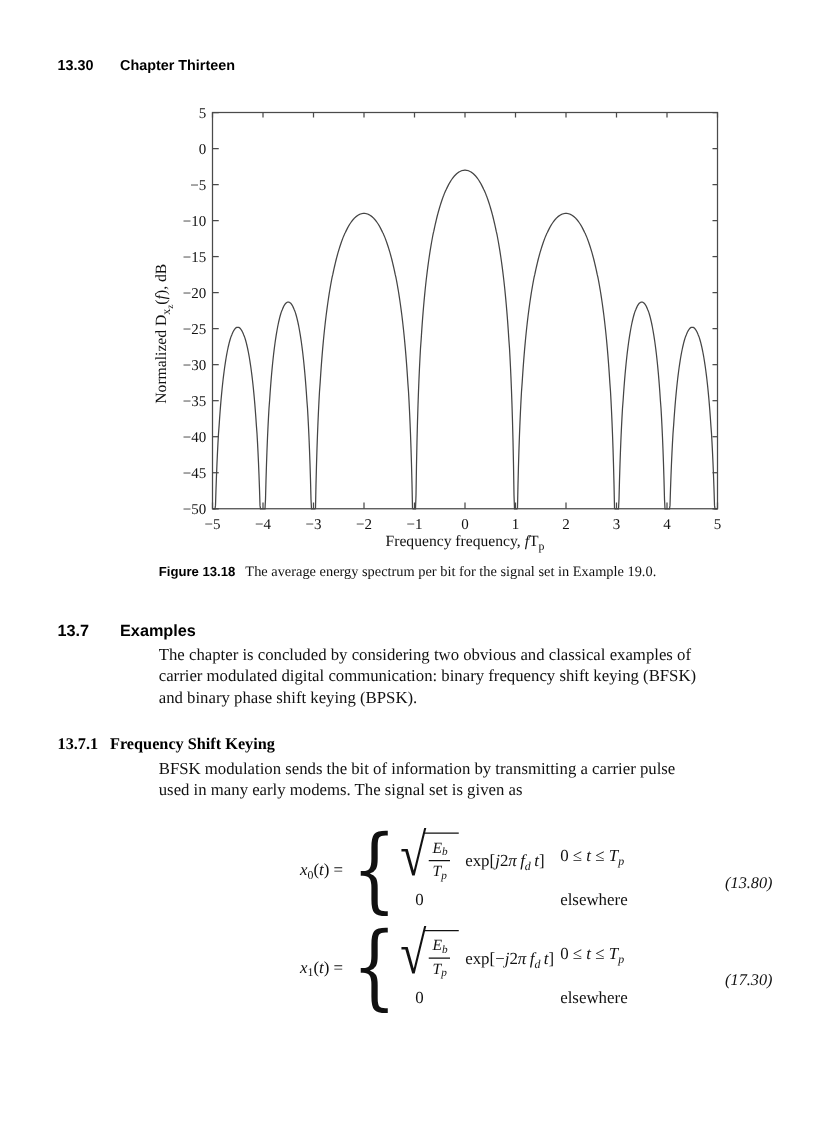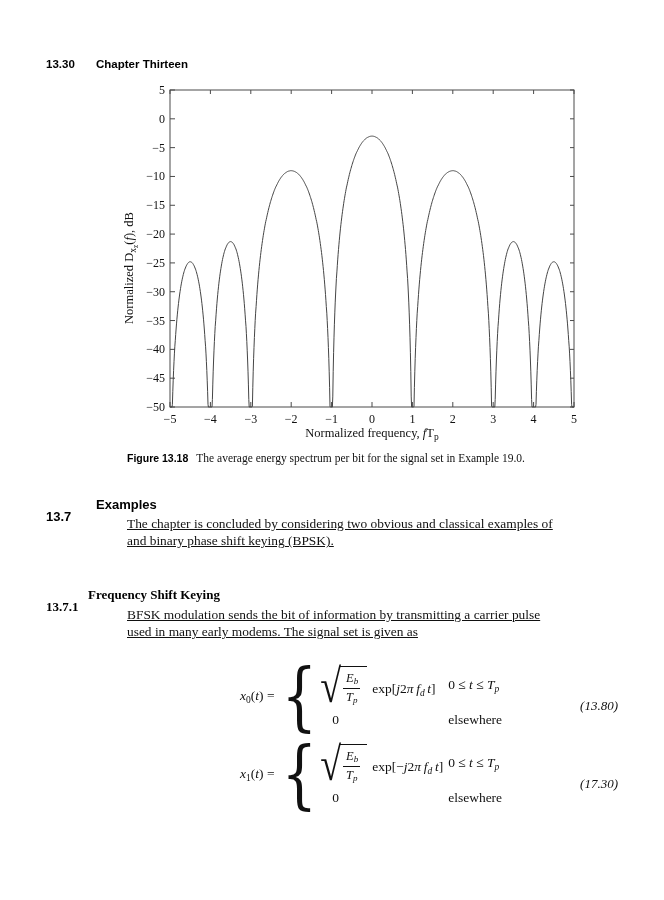--- a/index.html
+++ b/index.html
@@ -1,20 +1,20 @@
 <!DOCTYPE html>
 <html><head>
 <meta charset="utf-8">
 <style>
   html,body{margin:0;padding:0;background:#ffffff;}
   .page{position:relative;width:664px;height:900px;background:#ffffff;color:#111;
         font-family:"Liberation Serif",serif;overflow:hidden;}
 
   
-  .pagehead{position:absolute;left:46px;top:58px;width:500px;height:16px;
+  .pagehead{position:absolute;left:46px;top:47px;width:500px;height:16px;
             font-family:"Liberation Sans",sans-serif;font-weight:700;font-size:11.5px;color:#000;}
   .ph-num{position:absolute;left:0;top:0;}
   .ph-title{position:absolute;left:50px;top:0;}
 
   
   .chart-svg{position:absolute;left:100px;top:82px;}
   .tick-label{font-family:"Liberation Serif",serif;font-size:12px;fill:#111;}
   .ylabel-wrap{position:absolute;left:131px;top:265px;width:0;height:0;}
   .ylabel{display:inline-block;white-space:nowrap;transform:translate(-50%,-50%) rotate(-90deg);
           font-size:12.5px;color:#111;}
@@ -27,26 +27,26 @@
 
   
   .caption{position:absolute;left:127px;top:452px;width:480px;font-size:11.5px;color:#111;}
   .cap-label{font-family:"Liberation Sans",sans-serif;font-weight:700;font-size:10.5px;margin-right:8px;color:#000;}
 
   
   .sec-head{position:absolute;left:46px;height:16px;width:500px;
             font-family:"Liberation Sans",sans-serif;font-weight:700;font-size:13px;color:#000;}
   #head-37{top:497px;}
   #head-371{top:587px;font-family:Liberation Serif, serif;}
-  .sh-num{position:absolute;left:0;top:12px;}
+  .sh-num{position:absolute;left:0;top:0;}
   .sh-title-37{position:absolute;left:50px;top:0;white-space:nowrap;}
   .sh-title-371{position:absolute;left:42px;top:0;white-space:nowrap;}
 
   
-  .para{position:absolute;left:127px;width:475px;font-size:13.4px;line-height:17.2px;color:#111;text-decoration:underline;}
+  .para{position:absolute;left:127px;width:475px;font-size:13.4px;line-height:17.2px;color:#111;}
   #para-37{top:515px;}
   #para-371{top:606px;}
 
   
   .equation{position:absolute;left:46px;width:572px;height:76px;font-size:13.5px;color:#111;}
   #eq-80{top:666px;}
   #eq-81{top:744px;}
   .eq-body{position:absolute;left:194px;top:0;display:flex;align-items:center;}
   .eq-lhs{margin-right:7px;white-space:nowrap;}
   .brace{font-family:"DejaVu Serif",serif;font-size:56px;font-weight:400;line-height:58px;
@@ -146,32 +146,33 @@
       <line x1="70" y1="325" x2="75" y2="325" stroke="#4a4a4a"></line>
       <line x1="474" y1="325" x2="470" y2="325" stroke="#4a4a4a"></line>
       <text x="65" y="329" text-anchor="end" class="tick-label">−50</text>
       <path d="M70.0 325.0 L70.4 325.0 L70.8 325.0 L71.2 325.0 L71.6 325.0 L72.0 325.0 L72.4 322.3 L72.8 309.3 L73.2 298.2 L73.6 288.4 L74.0 279.7 L74.4 271.9 L74.8 264.8 L75.3 258.3 L75.7 252.4 L76.1 247.0 L76.5 241.9 L76.9 237.2 L77.3 232.9 L77.7 228.8 L78.1 225.0 L78.5 221.4 L78.9 218.1 L79.3 215.0 L79.7 212.0 L80.1 209.3 L80.5 206.7 L80.9 204.2 L81.3 201.9 L81.7 199.8 L82.1 197.8 L82.5 195.9 L82.9 194.2 L83.3 192.5 L83.7 191.0 L84.1 189.6 L84.5 188.3 L84.9 187.1 L85.4 186.0 L85.8 184.9 L86.2 184.0 L86.6 183.2 L87.0 182.5 L87.4 181.8 L87.8 181.3 L88.2 180.8 L88.6 180.4 L89.0 180.1 L89.4 179.9 L89.8 179.8 L90.2 179.8 L90.6 179.8 L91.0 179.9 L91.4 180.1 L91.8 180.4 L92.2 180.8 L92.6 181.3 L93.0 181.8 L93.4 182.5 L93.8 183.2 L94.2 184.0 L94.6 184.9 L95.0 186.0 L95.5 187.1 L95.9 188.3 L96.3 189.6 L96.7 191.0 L97.1 192.5 L97.5 194.2 L97.9 195.9 L98.3 197.8 L98.7 199.8 L99.1 201.9 L99.5 204.2 L99.9 206.7 L100.3 209.3 L100.7 212.0 L101.1 215.0 L101.5 218.1 L101.9 221.4 L102.3 225.0 L102.7 228.8 L103.1 232.9 L103.5 237.2 L103.9 241.9 L104.3 247.0 L104.7 252.4 L105.1 258.3 L105.6 264.8 L106.0 271.9 L106.4 279.7 L106.8 288.4 L107.2 298.2 L107.6 309.3 L108.0 322.3 L108.4 325.0 L108.8 325.0 L109.2 325.0 L109.6 325.0 L110.0 325.0 L110.4 325.0 L110.8 325.0 L111.2 325.0 L111.6 325.0 L112.0 325.0 L112.4 317.5 L112.8 302.1 L113.2 289.2 L113.6 278.0 L114.0 268.2 L114.4 259.5 L114.8 251.7 L115.2 244.6 L115.7 238.2 L116.1 232.2 L116.5 226.8 L116.9 221.7 L117.3 217.0 L117.7 212.7 L118.1 208.6 L118.5 204.8 L118.9 201.2 L119.3 197.9 L119.7 194.8 L120.1 191.8 L120.5 189.1 L120.9 186.5 L121.3 184.1 L121.7 181.8 L122.1 179.6 L122.5 177.6 L122.9 175.7 L123.3 174.0 L123.7 172.3 L124.1 170.8 L124.5 169.4 L124.9 168.1 L125.3 166.9 L125.8 165.8 L126.2 164.8 L126.6 163.9 L127.0 163.0 L127.4 162.3 L127.8 161.7 L128.2 161.1 L128.6 160.6 L129.0 160.3 L129.4 160.0 L129.8 159.8 L130.2 159.6 L130.6 159.6 L131.0 159.6 L131.4 159.8 L131.8 160.0 L132.2 160.3 L132.6 160.6 L133.0 161.1 L133.4 161.7 L133.8 162.3 L134.2 163.0 L134.6 163.9 L135.0 164.8 L135.4 165.8 L135.9 166.9 L136.3 168.1 L136.7 169.4 L137.1 170.8 L137.5 172.3 L137.9 174.0 L138.3 175.7 L138.7 177.6 L139.1 179.6 L139.5 181.8 L139.9 184.1 L140.3 186.5 L140.7 189.1 L141.1 191.8 L141.5 194.8 L141.9 197.9 L142.3 201.2 L142.7 204.8 L143.1 208.6 L143.5 212.7 L143.9 217.0 L144.3 221.7 L144.7 226.8 L145.1 232.2 L145.5 238.2 L146.0 244.6 L146.4 251.7 L146.8 259.5 L147.2 268.2 L147.6 278.0 L148.0 289.2 L148.4 302.1 L148.8 317.5 L149.2 325.0 L149.6 325.0 L150.0 325.0 L150.4 325.0 L150.8 325.0 L151.2 325.0 L151.6 325.0 L152.0 325.0 L152.4 324.3 L152.8 305.3 L153.2 289.8 L153.6 276.7 L154.0 265.4 L154.4 255.5 L154.8 246.6 L155.2 238.5 L155.6 231.2 L156.1 224.5 L156.5 218.3 L156.9 212.5 L157.3 207.1 L157.7 202.1 L158.1 197.3 L158.5 192.9 L158.9 188.6 L159.3 184.6 L159.7 180.8 L160.1 177.2 L160.5 173.7 L160.9 170.4 L161.3 167.3 L161.7 164.3 L162.1 161.4 L162.5 158.6 L162.9 155.9 L163.3 153.3 L163.7 150.8 L164.1 148.5 L164.5 146.2 L164.9 143.9 L165.3 141.8 L165.7 139.7 L166.2 137.7 L166.6 135.8 L167.0 133.9 L167.4 132.1 L167.8 130.4 L168.2 128.7 L168.6 127.0 L169.0 125.4 L169.4 123.9 L169.8 122.4 L170.2 120.9 L170.6 119.5 L171.0 118.2 L171.4 116.9 L171.8 115.6 L172.2 114.4 L172.6 113.2 L173.0 112.0 L173.4 110.9 L173.8 109.8 L174.2 108.7 L174.6 107.7 L175.0 106.7 L175.4 105.8 L175.8 104.8 L176.3 104.0 L176.7 103.1 L177.1 102.3 L177.5 101.5 L177.9 100.7 L178.3 99.9 L178.7 99.2 L179.1 98.5 L179.5 97.8 L179.9 97.2 L180.3 96.6 L180.7 96.0 L181.1 95.4 L181.5 94.9 L181.9 94.4 L182.3 93.9 L182.7 93.4 L183.1 93.0 L183.5 92.5 L183.9 92.1 L184.3 91.8 L184.7 91.4 L185.1 91.1 L185.5 90.8 L185.9 90.5 L186.4 90.2 L186.8 90.0 L187.2 89.7 L187.6 89.5 L188.0 89.4 L188.4 89.2 L188.8 89.1 L189.2 89.0 L189.6 88.9 L190.0 88.8 L190.4 88.7 L190.8 88.7 L191.2 88.7 L191.6 88.7 L192.0 88.7 L192.4 88.8 L192.8 88.9 L193.2 89.0 L193.6 89.1 L194.0 89.2 L194.4 89.4 L194.8 89.5 L195.2 89.7 L195.6 90.0 L196.0 90.2 L196.5 90.5 L196.9 90.8 L197.3 91.1 L197.7 91.4 L198.1 91.8 L198.5 92.1 L198.9 92.5 L199.3 93.0 L199.7 93.4 L200.1 93.9 L200.5 94.4 L200.9 94.9 L201.3 95.4 L201.7 96.0 L202.1 96.6 L202.5 97.2 L202.9 97.8 L203.3 98.5 L203.7 99.2 L204.1 99.9 L204.5 100.7 L204.9 101.5 L205.3 102.3 L205.7 103.1 L206.1 104.0 L206.6 104.8 L207.0 105.8 L207.4 106.7 L207.8 107.7 L208.2 108.7 L208.6 109.8 L209.0 110.9 L209.4 112.0 L209.8 113.2 L210.2 114.4 L210.6 115.6 L211.0 116.9 L211.4 118.2 L211.8 119.5 L212.2 120.9 L212.6 122.4 L213.0 123.9 L213.4 125.4 L213.8 127.0 L214.2 128.7 L214.6 130.4 L215.0 132.1 L215.4 133.9 L215.8 135.8 L216.2 137.7 L216.7 139.7 L217.1 141.8 L217.5 143.9 L217.9 146.2 L218.3 148.5 L218.7 150.8 L219.1 153.3 L219.5 155.9 L219.9 158.6 L220.3 161.4 L220.7 164.3 L221.1 167.3 L221.5 170.4 L221.9 173.7 L222.3 177.2 L222.7 180.8 L223.1 184.6 L223.5 188.6 L223.9 192.9 L224.3 197.3 L224.7 202.1 L225.1 207.1 L225.5 212.5 L225.9 218.3 L226.3 224.5 L226.8 231.2 L227.2 238.5 L227.6 246.6 L228.0 255.5 L228.4 265.4 L228.8 276.7 L229.2 289.8 L229.6 305.3 L230.0 324.3 L230.4 325.0 L230.8 325.0 L231.2 325.0 L231.6 325.0 L232.0 325.0 L232.4 325.0 L232.8 314.1 L233.2 289.7 L233.6 270.7 L234.0 255.2 L234.4 242.2 L234.8 230.9 L235.2 220.9 L235.6 212.0 L236.0 204.0 L236.4 196.6 L236.9 189.9 L237.3 183.7 L237.7 177.9 L238.1 172.5 L238.5 167.5 L238.9 162.8 L239.3 158.3 L239.7 154.1 L240.1 150.0 L240.5 146.2 L240.9 142.6 L241.3 139.2 L241.7 135.9 L242.1 132.7 L242.5 129.7 L242.9 126.8 L243.3 124.0 L243.7 121.3 L244.1 118.7 L244.5 116.3 L244.9 113.9 L245.3 111.6 L245.7 109.4 L246.1 107.2 L246.5 105.1 L247.0 103.1 L247.4 101.2 L247.8 99.3 L248.2 97.5 L248.6 95.8 L249.0 94.1 L249.4 92.4 L249.8 90.8 L250.2 89.3 L250.6 87.8 L251.0 86.4 L251.4 85.0 L251.8 83.6 L252.2 82.3 L252.6 81.0 L253.0 79.8 L253.4 78.6 L253.8 77.4 L254.2 76.3 L254.6 75.2 L255.0 74.2 L255.4 73.1 L255.8 72.1 L256.2 71.2 L256.6 70.3 L257.1 69.4 L257.5 68.5 L257.9 67.7 L258.3 66.9 L258.7 66.1 L259.1 65.3 L259.5 64.6 L259.9 63.9 L260.3 63.3 L260.7 62.6 L261.1 62.0 L261.5 61.4 L261.9 60.8 L262.3 60.3 L262.7 59.8 L263.1 59.3 L263.5 58.8 L263.9 58.4 L264.3 58.0 L264.7 57.6 L265.1 57.2 L265.5 56.8 L265.9 56.5 L266.3 56.2 L266.7 55.9 L267.2 55.6 L267.6 55.4 L268.0 55.2 L268.4 55.0 L268.8 54.8 L269.2 54.6 L269.6 54.5 L270.0 54.4 L270.4 54.3 L270.8 54.2 L271.2 54.2 L271.6 54.1 L272.0 54.1 L272.4 54.1 L272.8 54.2 L273.2 54.2 L273.6 54.3 L274.0 54.4 L274.4 54.5 L274.8 54.6 L275.2 54.8 L275.6 55.0 L276.0 55.2 L276.4 55.4 L276.8 55.6 L277.3 55.9 L277.7 56.2 L278.1 56.5 L278.5 56.8 L278.9 57.2 L279.3 57.6 L279.7 58.0 L280.1 58.4 L280.5 58.8 L280.9 59.3 L281.3 59.8 L281.7 60.3 L282.1 60.8 L282.5 61.4 L282.9 62.0 L283.3 62.6 L283.7 63.3 L284.1 63.9 L284.5 64.6 L284.9 65.3 L285.3 66.1 L285.7 66.9 L286.1 67.7 L286.5 68.5 L286.9 69.4 L287.4 70.3 L287.8 71.2 L288.2 72.1 L288.6 73.1 L289.0 74.2 L289.4 75.2 L289.8 76.3 L290.2 77.4 L290.6 78.6 L291.0 79.8 L291.4 81.0 L291.8 82.3 L292.2 83.6 L292.6 85.0 L293.0 86.4 L293.4 87.8 L293.8 89.3 L294.2 90.8 L294.6 92.4 L295.0 94.1 L295.4 95.8 L295.8 97.5 L296.2 99.3 L296.6 101.2 L297.0 103.1 L297.5 105.1 L297.9 107.2 L298.3 109.4 L298.7 111.6 L299.1 113.9 L299.5 116.3 L299.9 118.7 L300.3 121.3 L300.7 124.0 L301.1 126.8 L301.5 129.7 L301.9 132.7 L302.3 135.9 L302.7 139.2 L303.1 142.6 L303.5 146.2 L303.9 150.0 L304.3 154.1 L304.7 158.3 L305.1 162.8 L305.5 167.5 L305.9 172.5 L306.3 177.9 L306.7 183.7 L307.1 189.9 L307.6 196.6 L308.0 204.0 L308.4 212.0 L308.8 220.9 L309.2 230.9 L309.6 242.2 L310.0 255.2 L310.4 270.7 L310.8 289.7 L311.2 314.1 L311.6 325.0 L312.0 325.0 L312.4 325.0 L312.8 325.0 L313.2 325.0 L313.6 325.0 L314.0 324.3 L314.4 305.3 L314.8 289.8 L315.2 276.7 L315.6 265.4 L316.0 255.5 L316.4 246.6 L316.8 238.5 L317.2 231.2 L317.7 224.5 L318.1 218.3 L318.5 212.5 L318.9 207.1 L319.3 202.1 L319.7 197.3 L320.1 192.9 L320.5 188.6 L320.9 184.6 L321.3 180.8 L321.7 177.2 L322.1 173.7 L322.5 170.4 L322.9 167.3 L323.3 164.3 L323.7 161.4 L324.1 158.6 L324.5 155.9 L324.9 153.3 L325.3 150.8 L325.7 148.5 L326.1 146.2 L326.5 143.9 L326.9 141.8 L327.3 139.7 L327.8 137.7 L328.2 135.8 L328.6 133.9 L329.0 132.1 L329.4 130.4 L329.8 128.7 L330.2 127.0 L330.6 125.4 L331.0 123.9 L331.4 122.4 L331.8 120.9 L332.2 119.5 L332.6 118.2 L333.0 116.9 L333.4 115.6 L333.8 114.4 L334.2 113.2 L334.6 112.0 L335.0 110.9 L335.4 109.8 L335.8 108.7 L336.2 107.7 L336.6 106.7 L337.0 105.8 L337.4 104.8 L337.9 104.0 L338.3 103.1 L338.7 102.3 L339.1 101.5 L339.5 100.7 L339.9 99.9 L340.3 99.2 L340.7 98.5 L341.1 97.8 L341.5 97.2 L341.9 96.6 L342.3 96.0 L342.7 95.4 L343.1 94.9 L343.5 94.4 L343.9 93.9 L344.3 93.4 L344.7 93.0 L345.1 92.5 L345.5 92.1 L345.9 91.8 L346.3 91.4 L346.7 91.1 L347.1 90.8 L347.5 90.5 L348.0 90.2 L348.4 90.0 L348.8 89.7 L349.2 89.5 L349.6 89.4 L350.0 89.2 L350.4 89.1 L350.8 89.0 L351.2 88.9 L351.6 88.8 L352.0 88.7 L352.4 88.7 L352.8 88.7 L353.2 88.7 L353.6 88.7 L354.0 88.8 L354.4 88.9 L354.8 89.0 L355.2 89.1 L355.6 89.2 L356.0 89.4 L356.4 89.5 L356.8 89.7 L357.2 90.0 L357.6 90.2 L358.1 90.5 L358.5 90.8 L358.9 91.1 L359.3 91.4 L359.7 91.8 L360.1 92.1 L360.5 92.5 L360.9 93.0 L361.3 93.4 L361.7 93.9 L362.1 94.4 L362.5 94.9 L362.9 95.4 L363.3 96.0 L363.7 96.6 L364.1 97.2 L364.5 97.8 L364.9 98.5 L365.3 99.2 L365.7 99.9 L366.1 100.7 L366.5 101.5 L366.9 102.3 L367.3 103.1 L367.7 104.0 L368.2 104.8 L368.6 105.8 L369.0 106.7 L369.4 107.7 L369.8 108.7 L370.2 109.8 L370.6 110.9 L371.0 112.0 L371.4 113.2 L371.8 114.4 L372.2 115.6 L372.6 116.9 L373.0 118.2 L373.4 119.5 L373.8 120.9 L374.2 122.4 L374.6 123.9 L375.0 125.4 L375.4 127.0 L375.8 128.7 L376.2 130.4 L376.6 132.1 L377.0 133.9 L377.4 135.8 L377.8 137.7 L378.3 139.7 L378.7 141.8 L379.1 143.9 L379.5 146.2 L379.9 148.5 L380.3 150.8 L380.7 153.3 L381.1 155.9 L381.5 158.6 L381.9 161.4 L382.3 164.3 L382.7 167.3 L383.1 170.4 L383.5 173.7 L383.9 177.2 L384.3 180.8 L384.7 184.6 L385.1 188.6 L385.5 192.9 L385.9 197.3 L386.3 202.1 L386.7 207.1 L387.1 212.5 L387.5 218.3 L387.9 224.5 L388.4 231.2 L388.8 238.5 L389.2 246.6 L389.6 255.5 L390.0 265.4 L390.4 276.7 L390.8 289.8 L391.2 305.3 L391.6 324.3 L392.0 325.0 L392.4 325.0 L392.8 325.0 L393.2 325.0 L393.6 325.0 L394.0 325.0 L394.4 325.0 L394.8 325.0 L395.2 317.5 L395.6 302.1 L396.0 289.2 L396.4 278.0 L396.8 268.2 L397.2 259.5 L397.6 251.7 L398.0 244.6 L398.5 238.2 L398.9 232.2 L399.3 226.8 L399.7 221.7 L400.1 217.0 L400.5 212.7 L400.9 208.6 L401.3 204.8 L401.7 201.2 L402.1 197.9 L402.5 194.8 L402.9 191.8 L403.3 189.1 L403.7 186.5 L404.1 184.1 L404.5 181.8 L404.9 179.6 L405.3 177.6 L405.7 175.7 L406.1 174.0 L406.5 172.3 L406.9 170.8 L407.3 169.4 L407.7 168.1 L408.1 166.9 L408.6 165.8 L409.0 164.8 L409.4 163.9 L409.8 163.0 L410.2 162.3 L410.6 161.7 L411.0 161.1 L411.4 160.6 L411.8 160.3 L412.2 160.0 L412.6 159.8 L413.0 159.6 L413.4 159.6 L413.8 159.6 L414.2 159.8 L414.6 160.0 L415.0 160.3 L415.4 160.6 L415.8 161.1 L416.2 161.7 L416.6 162.3 L417.0 163.0 L417.4 163.9 L417.8 164.8 L418.2 165.8 L418.7 166.9 L419.1 168.1 L419.5 169.4 L419.9 170.8 L420.3 172.3 L420.7 174.0 L421.1 175.7 L421.5 177.6 L421.9 179.6 L422.3 181.8 L422.7 184.1 L423.1 186.5 L423.5 189.1 L423.9 191.8 L424.3 194.8 L424.7 197.9 L425.1 201.2 L425.5 204.8 L425.9 208.6 L426.3 212.7 L426.7 217.0 L427.1 221.7 L427.5 226.8 L427.9 232.2 L428.3 238.2 L428.8 244.6 L429.2 251.7 L429.6 259.5 L430.0 268.2 L430.4 278.0 L430.8 289.2 L431.2 302.1 L431.6 317.5 L432.0 325.0 L432.4 325.0 L432.8 325.0 L433.2 325.0 L433.6 325.0 L434.0 325.0 L434.4 325.0 L434.8 325.0 L435.2 325.0 L435.6 325.0 L436.0 322.3 L436.4 309.3 L436.8 298.2 L437.2 288.4 L437.6 279.7 L438.0 271.9 L438.4 264.8 L438.9 258.3 L439.3 252.4 L439.7 247.0 L440.1 241.9 L440.5 237.2 L440.9 232.9 L441.3 228.8 L441.7 225.0 L442.1 221.4 L442.5 218.1 L442.9 215.0 L443.3 212.0 L443.7 209.3 L444.1 206.7 L444.5 204.2 L444.9 201.9 L445.3 199.8 L445.7 197.8 L446.1 195.9 L446.5 194.2 L446.9 192.5 L447.3 191.0 L447.7 189.6 L448.1 188.3 L448.5 187.1 L449.0 186.0 L449.4 184.9 L449.8 184.0 L450.2 183.2 L450.6 182.5 L451.0 181.8 L451.4 181.3 L451.8 180.8 L452.2 180.4 L452.6 180.1 L453.0 179.9 L453.4 179.8 L453.8 179.8 L454.2 179.8 L454.6 179.9 L455.0 180.1 L455.4 180.4 L455.8 180.8 L456.2 181.3 L456.6 181.8 L457.0 182.5 L457.4 183.2 L457.8 184.0 L458.2 184.9 L458.6 186.0 L459.1 187.1 L459.5 188.3 L459.9 189.6 L460.3 191.0 L460.7 192.5 L461.1 194.2 L461.5 195.9 L461.9 197.8 L462.3 199.8 L462.7 201.9 L463.1 204.2 L463.5 206.7 L463.9 209.3 L464.3 212.0 L464.7 215.0 L465.1 218.1 L465.5 221.4 L465.9 225.0 L466.3 228.8 L466.7 232.9 L467.1 237.2 L467.5 241.9 L467.9 247.0 L468.3 252.4 L468.7 258.3 L469.2 264.8 L469.6 271.9 L470.0 279.7 L470.4 288.4 L470.8 298.2 L471.2 309.3 L471.6 322.3 L472.0 325.0 L472.4 325.0 L472.8 325.0 L473.2 325.0 L473.6 325.0 L474.0 325.0" fill="none" stroke="#454545" stroke-width="1"></path>
     </svg>
 
   <div class="ylabel-wrap">
     <span class="ylabel"><span>Normalized D</span><span class="sub1">x</span><span class="sub2">z</span><span>(</span><span class="it">f</span><span>), dB</span></span>
   </div>
 
-  <div class="xlabel"><span>Normalized frequency, </span><span class="it">f</span><span>T</span><span class="vsub">p</span></div>
+  <div class="xlabel"><span>Frequency frequency, </span><span class="it">f</span><span>T</span><span class="vsub">p</span></div>
 
   <div class="caption">
     <span class="cap-label">Figure 13.18</span><span>The average energy spectrum per bit for the signal set in Example 19.0.</span>
   </div>
 
   <div class="sec-head" id="head-37">
     <span class="sh-num">13.7</span>
     <span class="sh-title-37">Examples</span>
   </div>
   <div class="para" id="para-37">
     <div>The chapter is concluded by considering two obvious and classical examples of</div>
+    <div>carrier modulated digital communication: binary frequency shift keying (BFSK)</div>
     <div>and binary phase shift keying (BPSK).</div>
   </div>
 
   <div class="sec-head" id="head-371">
     <span class="sh-num">13.7.1</span>
     <span class="sh-title-371">Frequency Shift Keying</span>
   </div>
   <div class="para" id="para-371">
     <div>BFSK modulation sends the bit of information by transmitting a carrier pulse</div>
     <div>used in many early modems. The signal set is given as</div>

